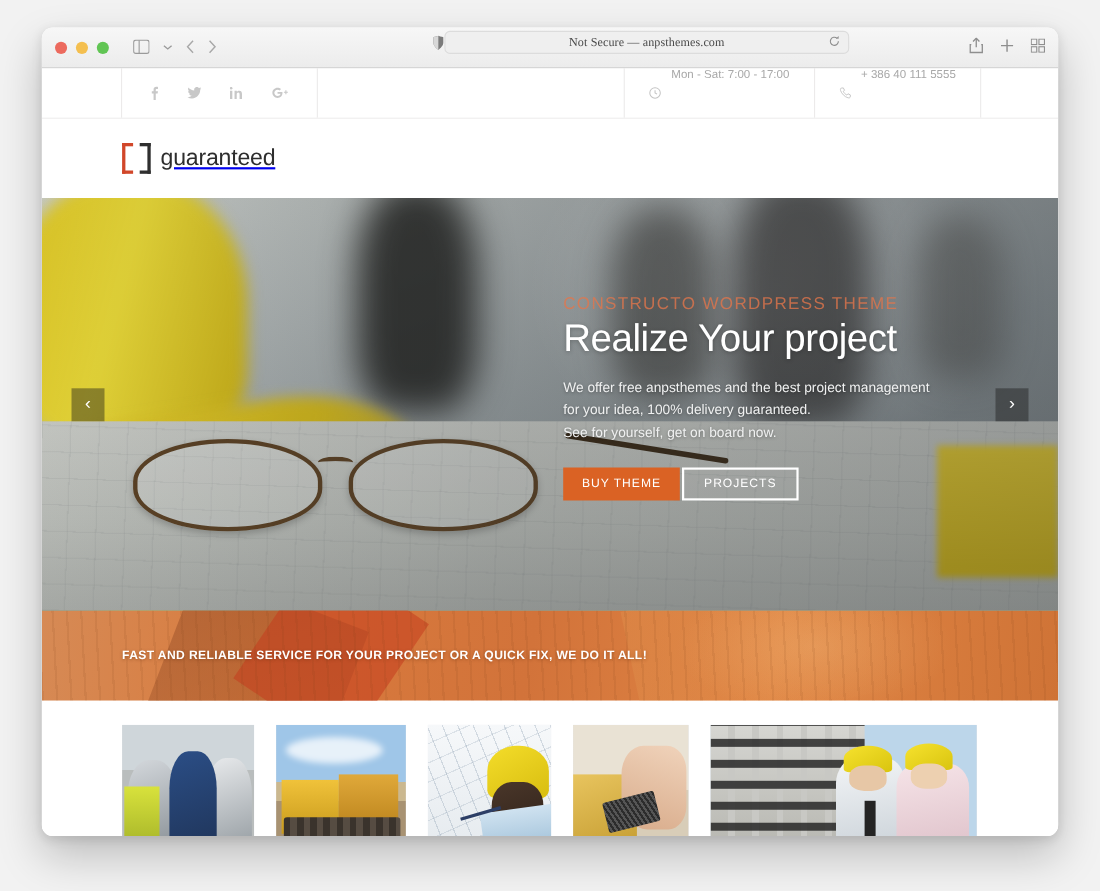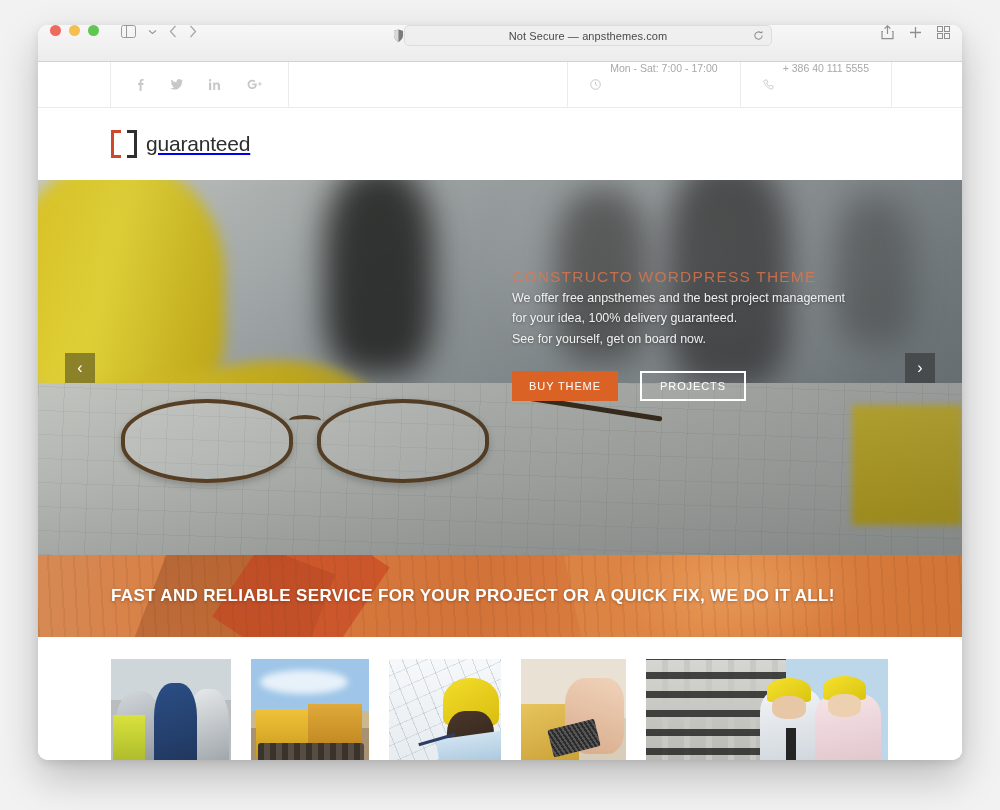--- a/index.html
+++ b/index.html
@@ -20,23 +20,24 @@
     border-radius: 10px;
     box-shadow: 0 18px 40px rgba(0,0,0,0.22), 0 3px 10px rgba(0,0,0,0.10);
     overflow: hidden;
   }
 
   
   .toolbar {
     height: 37px;
     background: linear-gradient(#f7f7f7, #ececec);
     border-bottom: 1px solid #d2d2d2;
-    display: flex; align-items: flex-start;
-    padding: 0 12px;
+    display: flex; align-items: flex-end;
+    padding: 12px 12px;
     position: relative;
+    font-family: Liberation Serif, serif;
   }
   .traffic { display: flex; gap: 8px; align-items: center; }
   .dot { width: 11px; height: 11px; border-radius: 50%; }
   .dot.red { background: #ec6a5e; }
   .dot.yellow { background: #f4bf4f; }
   .dot.green { background: #61c554; }
 
   .tb-group { display: flex; align-items: center; gap: 12px; margin-left: 22px; }
   .tb-icon { color: #8e8e8e; display: flex; align-items: center; }
   .tb-icon svg { display: block; }
@@ -215,21 +216,21 @@
     color: #fff; letter-spacing: -.4px;
     margin-bottom: 14px;
     text-shadow: 0 1px 4px rgba(0,0,0,.25);
   }
   .hero-desc {
     font-size: 12.5px; line-height: 1.62;
     color: #f0f1f1;
     text-shadow: 0 1px 3px rgba(0,0,0,.35);
     margin-bottom: 22px;
   }
-  .hero-buttons { display: flex; gap: 22px; }
+  .hero-buttons { display: flex; gap: 2px; }
   .btn {
     font-size: 11px; letter-spacing: .9px;
     display: inline-flex; align-items: center; justify-content: center;
     text-decoration: none; cursor: pointer;
   }
   .btn-primary {
     background: #da6224; color: #fff;
     width: 106px; height: 30px;
   }
   .btn-ghost {
@@ -279,21 +280,21 @@
     transform: rotate(34deg);
   }
   .cta-shape3 {
     position: absolute; right: 16%; top: -30%;
     width: 240px; height: 120px;
     background: linear-gradient(120deg, rgba(226,150,80,.35), transparent);
     transform: rotate(-12deg);
   }
   .cta-text {
     position: relative;
-    font-size: 17px; letter-spacing: .35px;
+    font-size: 11px; letter-spacing: .35px;
     color: #fff; font-weight: bold;
     text-shadow: 0 1px 3px rgba(90,40,10,.45);
   }
   .cta-btn {
     position: relative;
     margin-left: auto;
     background: #2d2d2d; color: #fff;
     font-size: 11px; letter-spacing: .8px; font-weight: bold;
     width: 105px; height: 32px;
     display: flex; align-items: center; justify-content: center;
@@ -598,20 +599,21 @@
           <span class="bridge"></span>
           <span class="lens r"></span>
           <span class="temple"></span>
         </div>
         <div class="yellowblock"></div>
       </div>
       <div class="hero-tint"></div>
 
       <div class="hero-content">
         <div class="hero-sub">CONSTRUCTO WORDPRESS THEME</div>
+        <div class="hero-title">Realize Your project</div>
         <div class="hero-desc">
           <div>We offer free anpsthemes and the best project management</div>
           <div>for your idea, 100% delivery guaranteed.</div>
           <div>See for yourself, get on board now.</div>
         </div>
         <div class="hero-buttons">
           <a class="btn btn-primary" href="#">BUY THEME</a>
           <a class="btn btn-ghost" href="#">PROJECTS</a>
         </div>
       </div>

